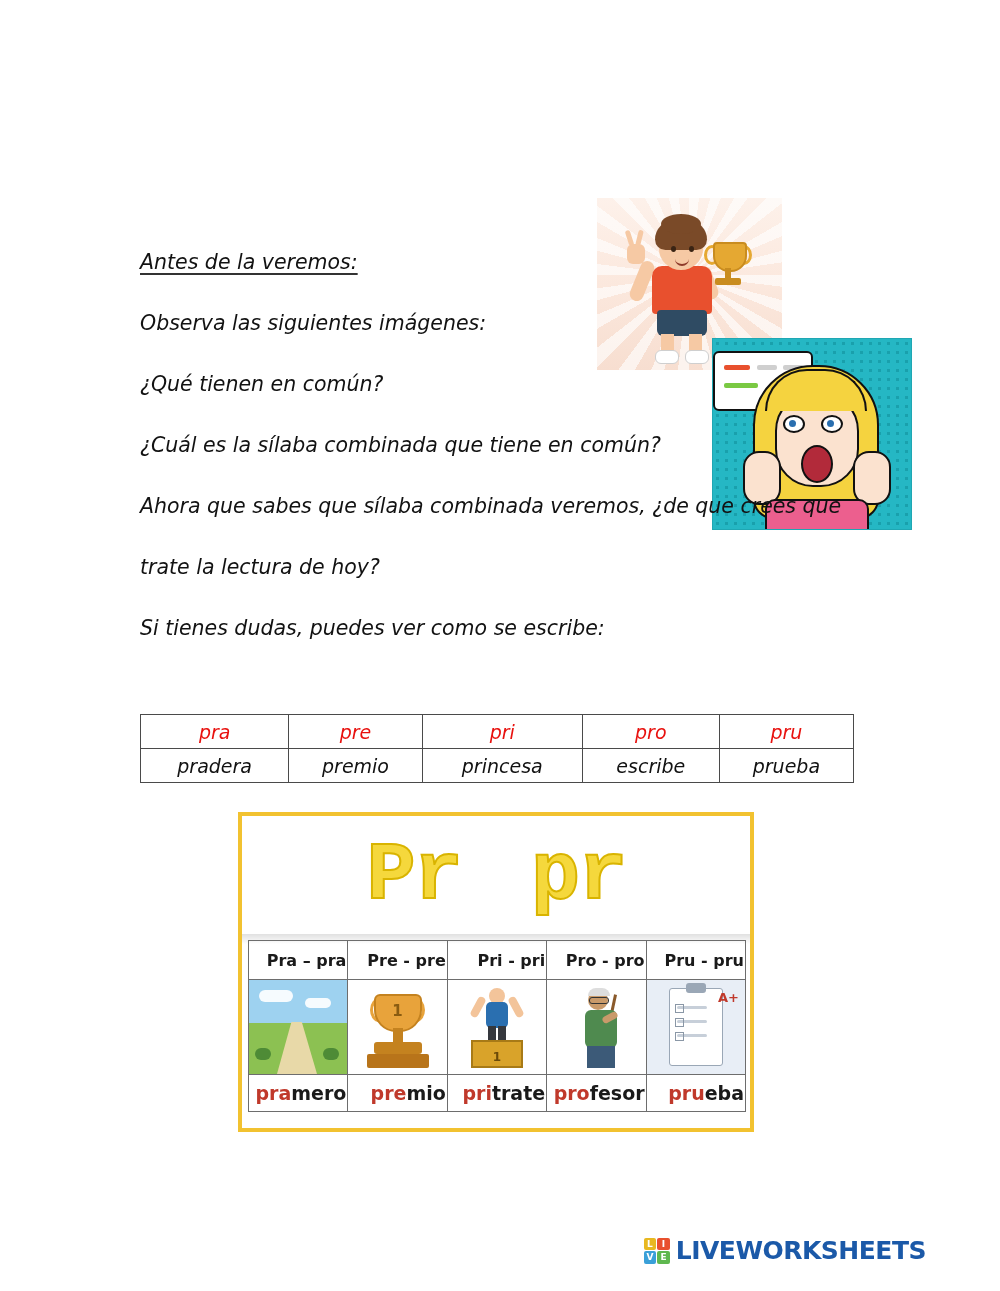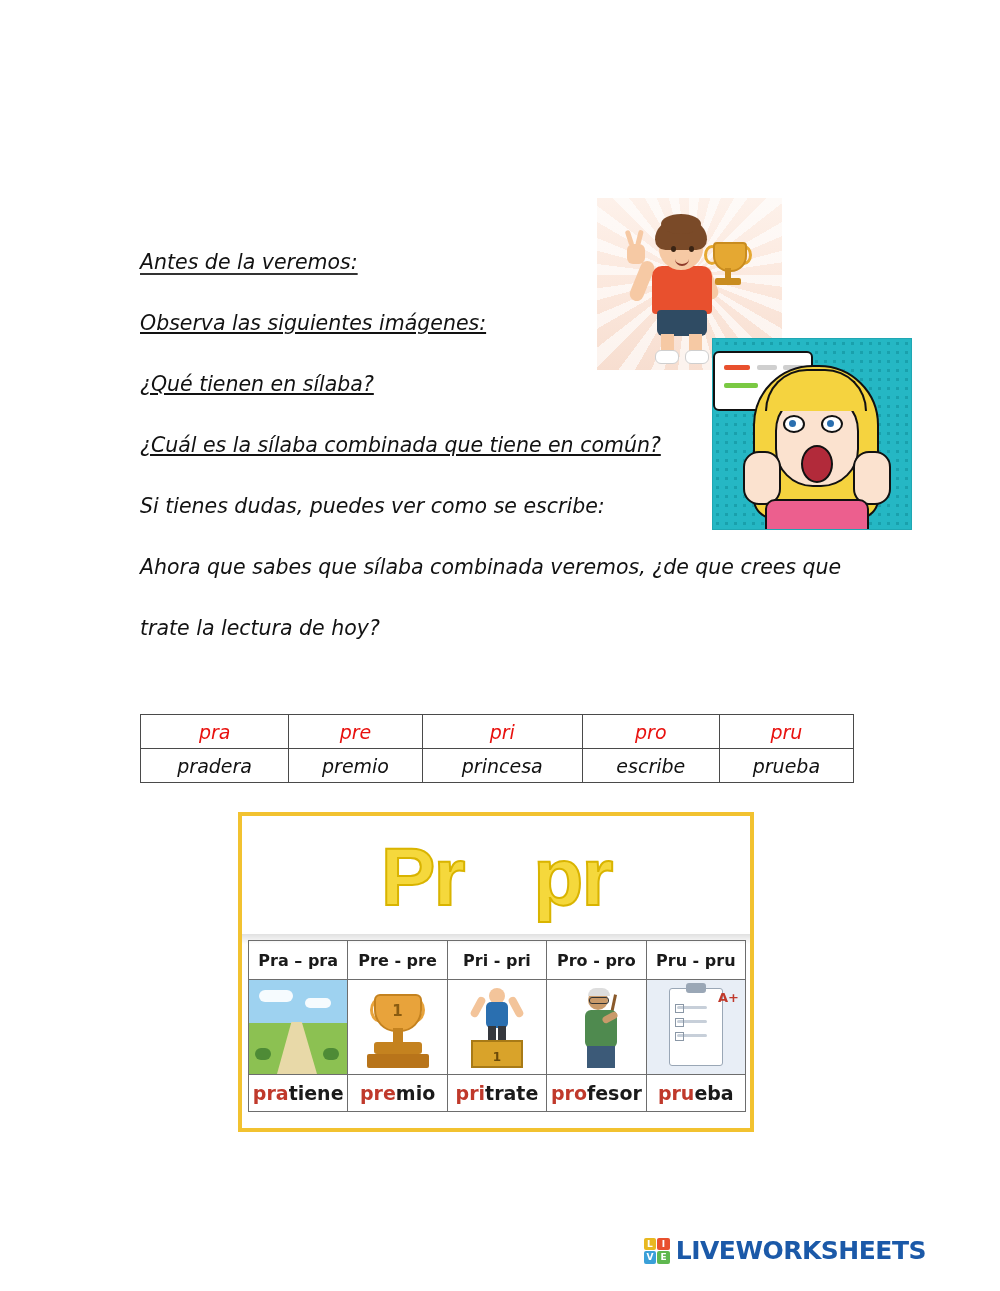--- a/index.html
+++ b/index.html
@@ -53,21 +53,20 @@
     margin: 0;
     white-space: pre-wrap;
   }
   .body-text p.heading {
     text-decoration: underline;
     text-decoration-color: #333;
     text-underline-offset: 4px;
   }
   .line-wrap {
     width: 575px;
-    text-decoration: underline;
   }
   .line-full {
     width: 740px;
   }
 
   
   .img-boy {
     position: absolute;
     left: 597px;
     top: 198px;
@@ -243,21 +242,21 @@
     position: absolute;
     left: 0; top: 0; right: 0;
     height: 122px;
     background: #fff;
     display: flex;
     align-items: center;
     justify-content: center;
     gap: 70px;
   }
   .poster-top .bigletters {
-    font-family: Liberation Sans, sans-serif;
+    font-family: Liberation Mono, monospace;
     font-weight: bold;
     font-size: 82px;
     color: #f5d83c;
     -webkit-text-stroke: 2px #d9b400;
     letter-spacing: -2px;
     line-height: 1;
   }
   .poster-torn {
     position:absolute;left:0;right:0;top:118px;height:10px;
     background: linear-gradient(180deg, rgba(0,0,0,0.12), rgba(0,0,0,0));
@@ -265,21 +264,21 @@
   .poster-grid {
     position: absolute;
     left: 6px;
     top: 124px;
     width: 498px;
     border-collapse: collapse;
     table-layout: fixed;
   }
   .poster-grid td {
     border: 1px solid #6d6d6d;
-    text-align: center;
+    text-align: right;
     font-family: "DejaVu Sans", sans-serif;
     vertical-align: middle;
   }
   .poster-grid tr.head td {
     height: 36px;
     font-weight: bold;
     font-size: 16px;
     color: #1a1a1a;
   }
   .poster-grid tr.pics td {
@@ -440,24 +439,24 @@
     <div class="g-pupil r"></div>
     <div class="g-mouth"></div>
     <div class="g-hand l"></div>
     <div class="g-hand r"></div>
     <div class="g-shirt"></div>
   </div>
 
   <div class="body-text">
     <p class="heading">Antes de la veremos:</p>
     <p class="line-wrap">Observa las siguientes imágenes:</p>
-    <p class="line-wrap">¿Qué tienen en sílaba?</p>
+    <p class="line-wrap">¿Qué tienen en común?</p>
     <p class="line-wrap">¿Cuál es la sílaba combinada que tiene en común?</p>
+    <p class="line-full">Ahora que sabes que sílaba combinada veremos, ¿de que crees que trate la lectura de hoy?</p>
     <p class="line-full">Si tienes dudas, puedes ver como se escribe:</p>
-    <p class="line-full">Ahora que sabes que sílaba combinada veremos, ¿de que crees que trate la lectura de hoy?</p>
   </div>
 
   <table class="syl-table">
     <tbody>
         <tr class="syl">
       <td>pra</td>
       <td>pre</td>
       <td>pri</td>
       <td>pro</td>
       <td>pru</td>
@@ -540,21 +539,21 @@
             <div class="ln" style="top:40px;width:30px;left:30px;"></div>
             <div class="ln" style="top:54px;width:30px;left:30px;"></div>
             <div class="ck" style="top:24px;left:28px;"></div>
             <div class="ck" style="top:38px;left:28px;"></div>
             <div class="ck" style="top:52px;left:28px;"></div>
             <div class="aplus">A+</div>
           </div>
         </td>
       </tr>
       <tr class="words">
-        <td><span class="hl">pra</span><span>tiene</span></td>
+        <td><span class="hl">pra</span><span>mero</span></td>
         <td><span class="hl">pre</span><span>mio</span></td>
         <td><span class="hl">pri</span><span>trate</span></td>
         <td><span class="hl">pro</span><span>fesor</span></td>
         <td><span class="hl">pru</span><span>eba</span></td>
       </tr>
     </tbody>
       </table>
   </div>
 
   <div class="footer-logo">

